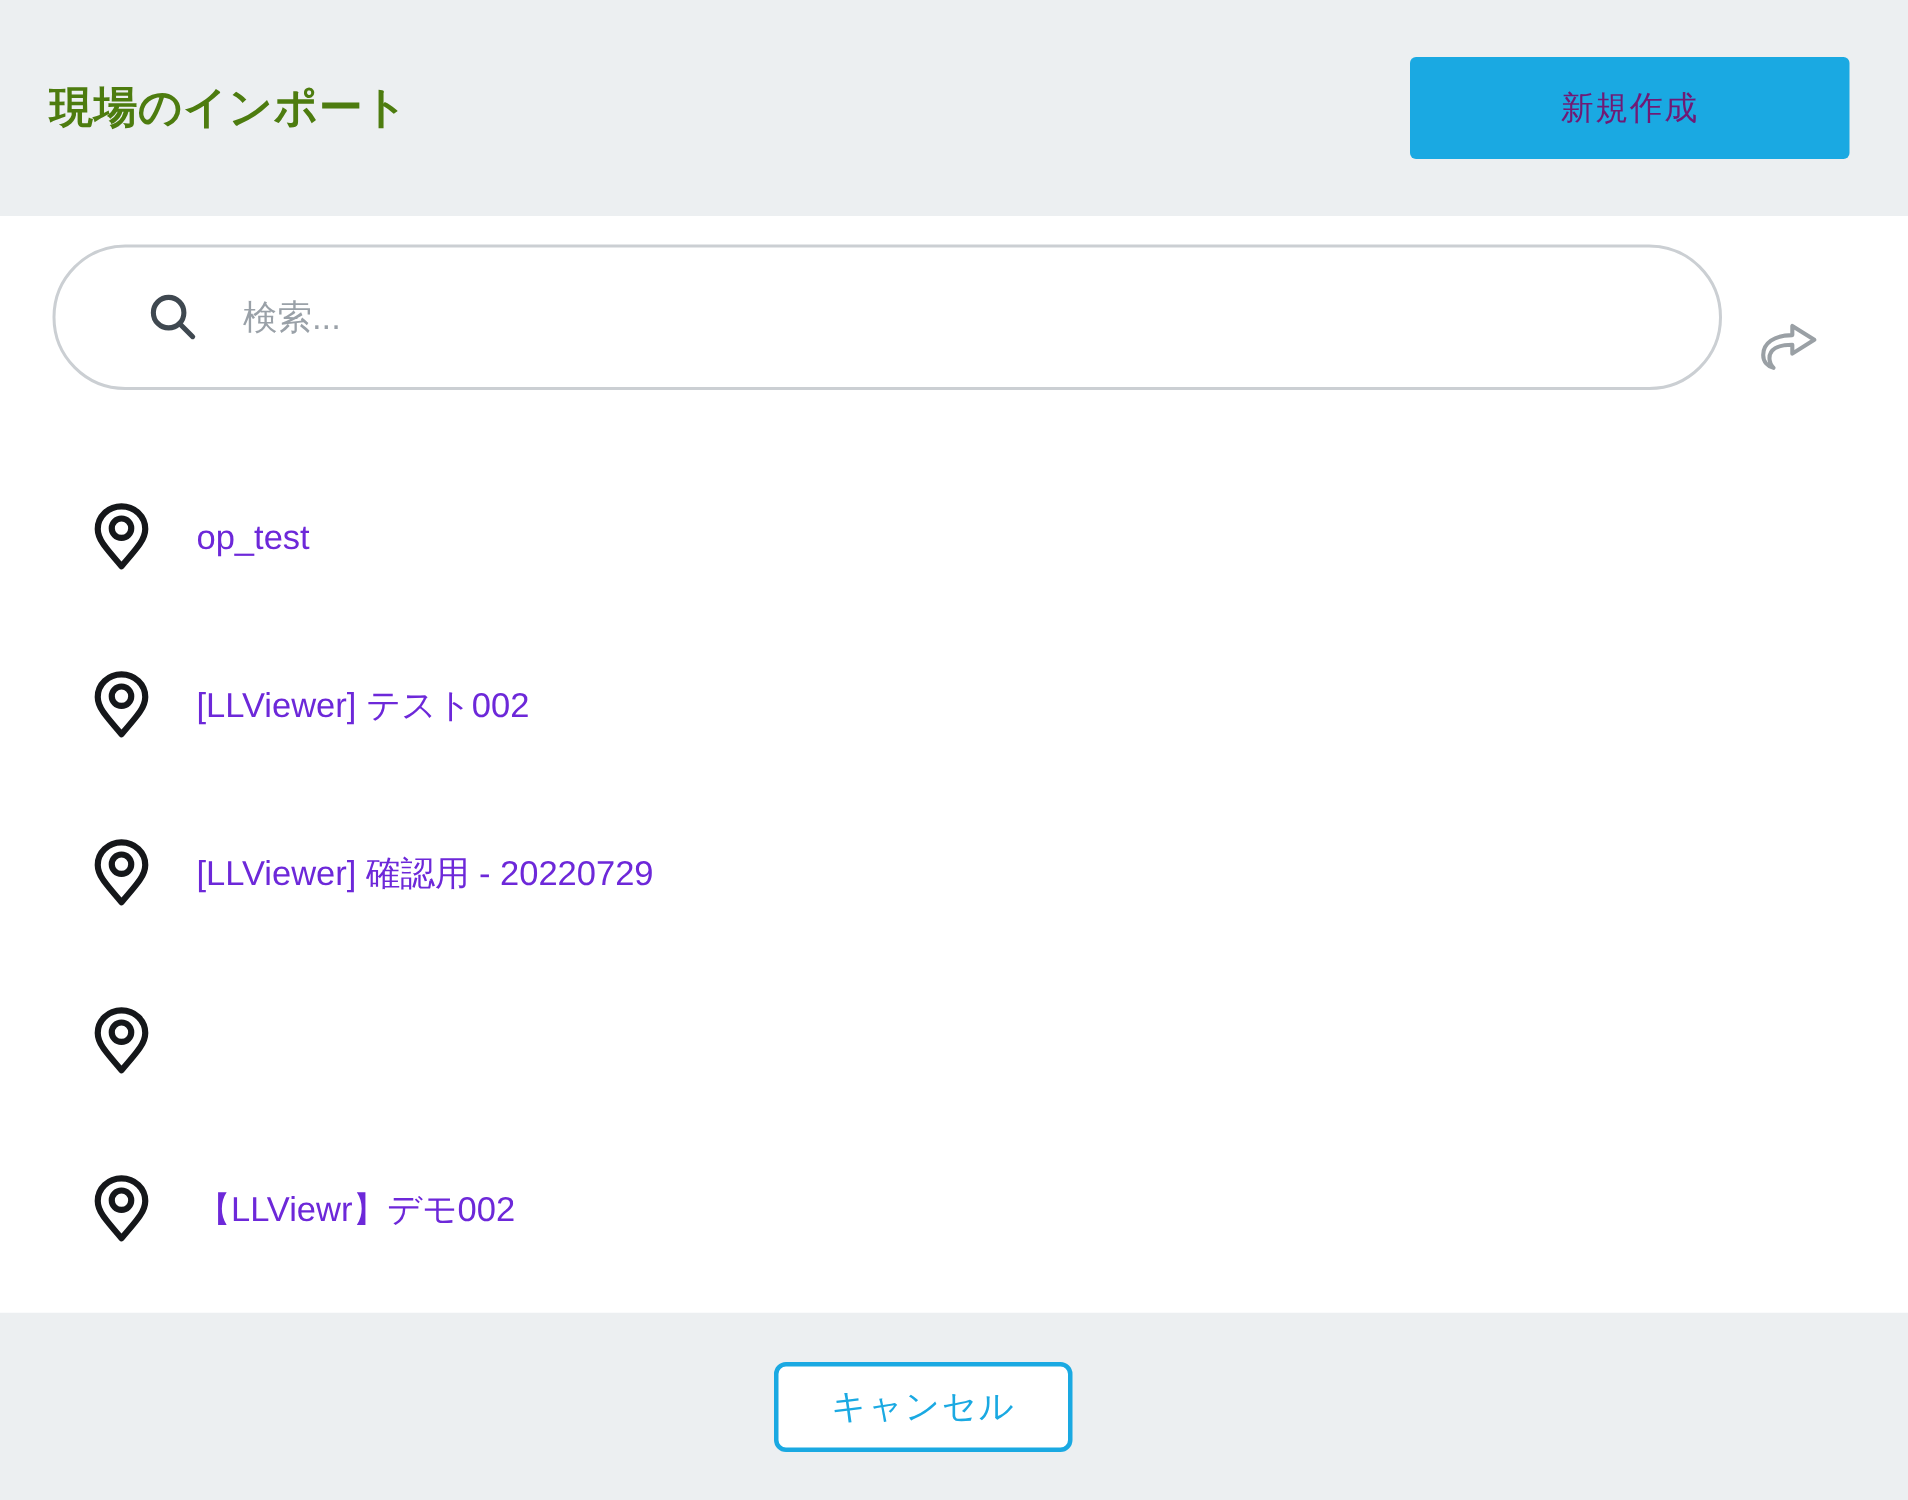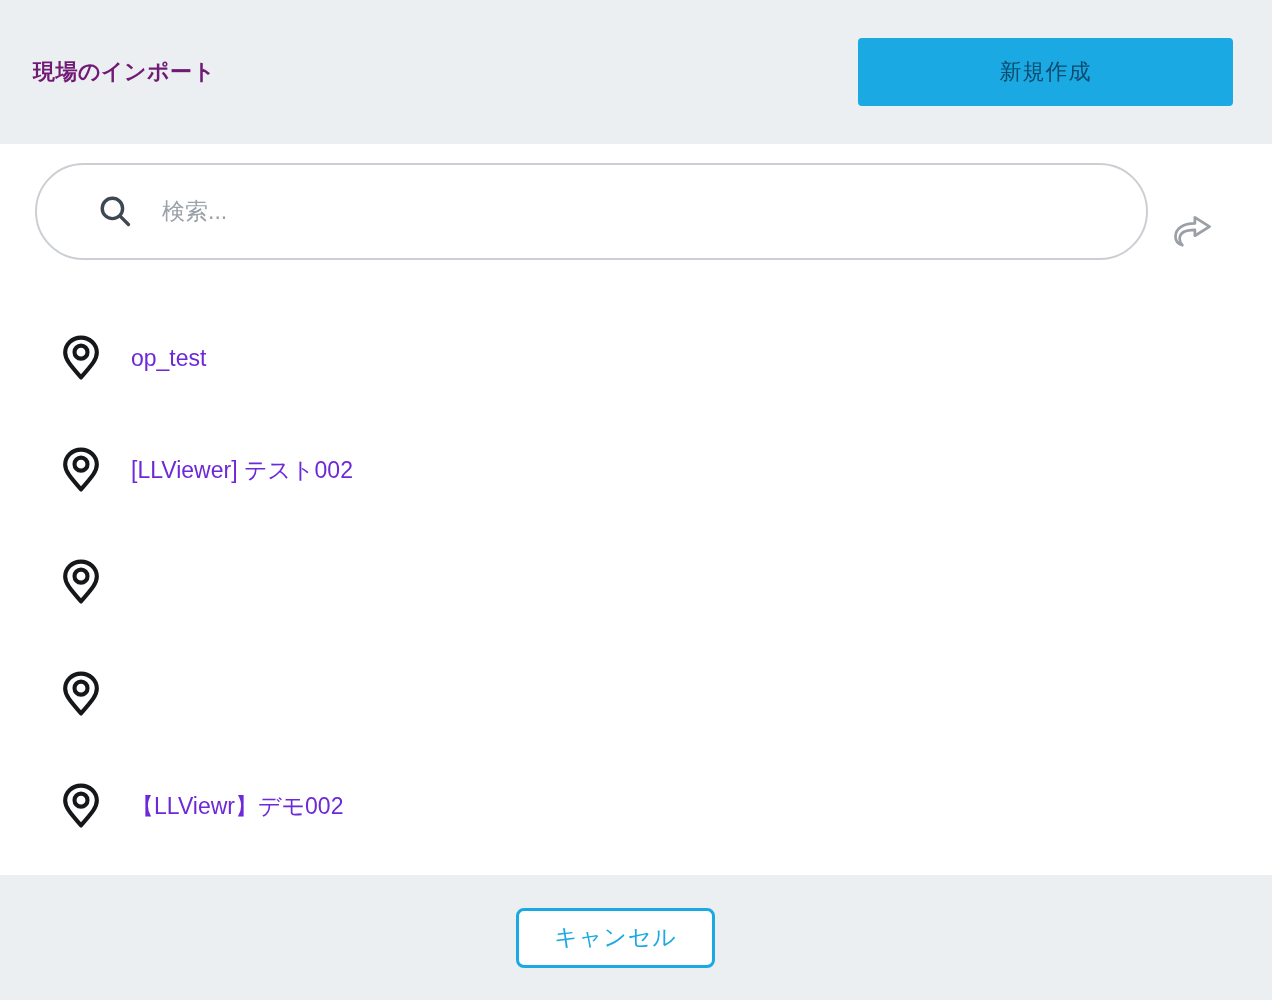--- a/index.html
+++ b/index.html
@@ -12,25 +12,25 @@
   .dialog { width: 1272px; height: 1000px; display: flex; flex-direction: column; }
 
   
   .header {
     height: 144px; flex: 0 0 144px;
     background: #eceff1;
     display: flex; align-items: center; justify-content: space-between;
     padding: 0 39px 0 33px;
   }
   .title {
-    font-size: 22px; font-weight: 700; color: #701a75; letter-spacing: 0.5px;
+    font-size: 29px; font-weight: 700; color: #4d7c0f; letter-spacing: 0.5px;
   }
   .create-btn {
-    width: 375px; height: 68px;
-    background: #1aa9e2; color: #0c4a6e;
+    width: 293px; height: 68px;
+    background: #1aa9e2; color: #701a75;
     border: none; border-radius: 4px;
     font-size: 22px; font-family: Liberation Mono, monospace;
     cursor: pointer; letter-spacing: 1px;
   }
 
   
   .main { flex: 1 1 auto; background: #ffffff; position: relative; overflow: hidden; }
 
   .search-row { padding-top: 19px; position: relative; }
   .search-pill {
@@ -124,20 +124,21 @@
           <circle cx="12" cy="10.8" r="4.1"></circle>
         </svg>
         <span class="site-name">[LLViewer] テスト002</span>
       </div>
 
       <div class="site-row">
         <svg class="pin" width="38" height="48" viewBox="0 0 24 29" fill="none" stroke="#15171a" stroke-width="2.6" stroke-linejoin="round">
           <path d="M12 1.6 C6.4 1.6 2 5.9 2 11.1 C2 15.2 4.6 18.3 12 26.8 C19.4 18.3 22 15.2 22 11.1 C22 5.9 17.6 1.6 12 1.6 Z"></path>
           <circle cx="12" cy="10.8" r="4.1"></circle>
         </svg>
+        <span class="site-name">[LLViewer] 確認用 - 20220729</span>
       </div>
 
       <div class="site-row">
         <svg class="pin" width="38" height="48" viewBox="0 0 24 29" fill="none" stroke="#15171a" stroke-width="2.6" stroke-linejoin="round">
           <path d="M12 1.6 C6.4 1.6 2 5.9 2 11.1 C2 15.2 4.6 18.3 12 26.8 C19.4 18.3 22 15.2 22 11.1 C22 5.9 17.6 1.6 12 1.6 Z"></path>
           <circle cx="12" cy="10.8" r="4.1"></circle>
         </svg>
       </div>
 
       <div class="site-row">

